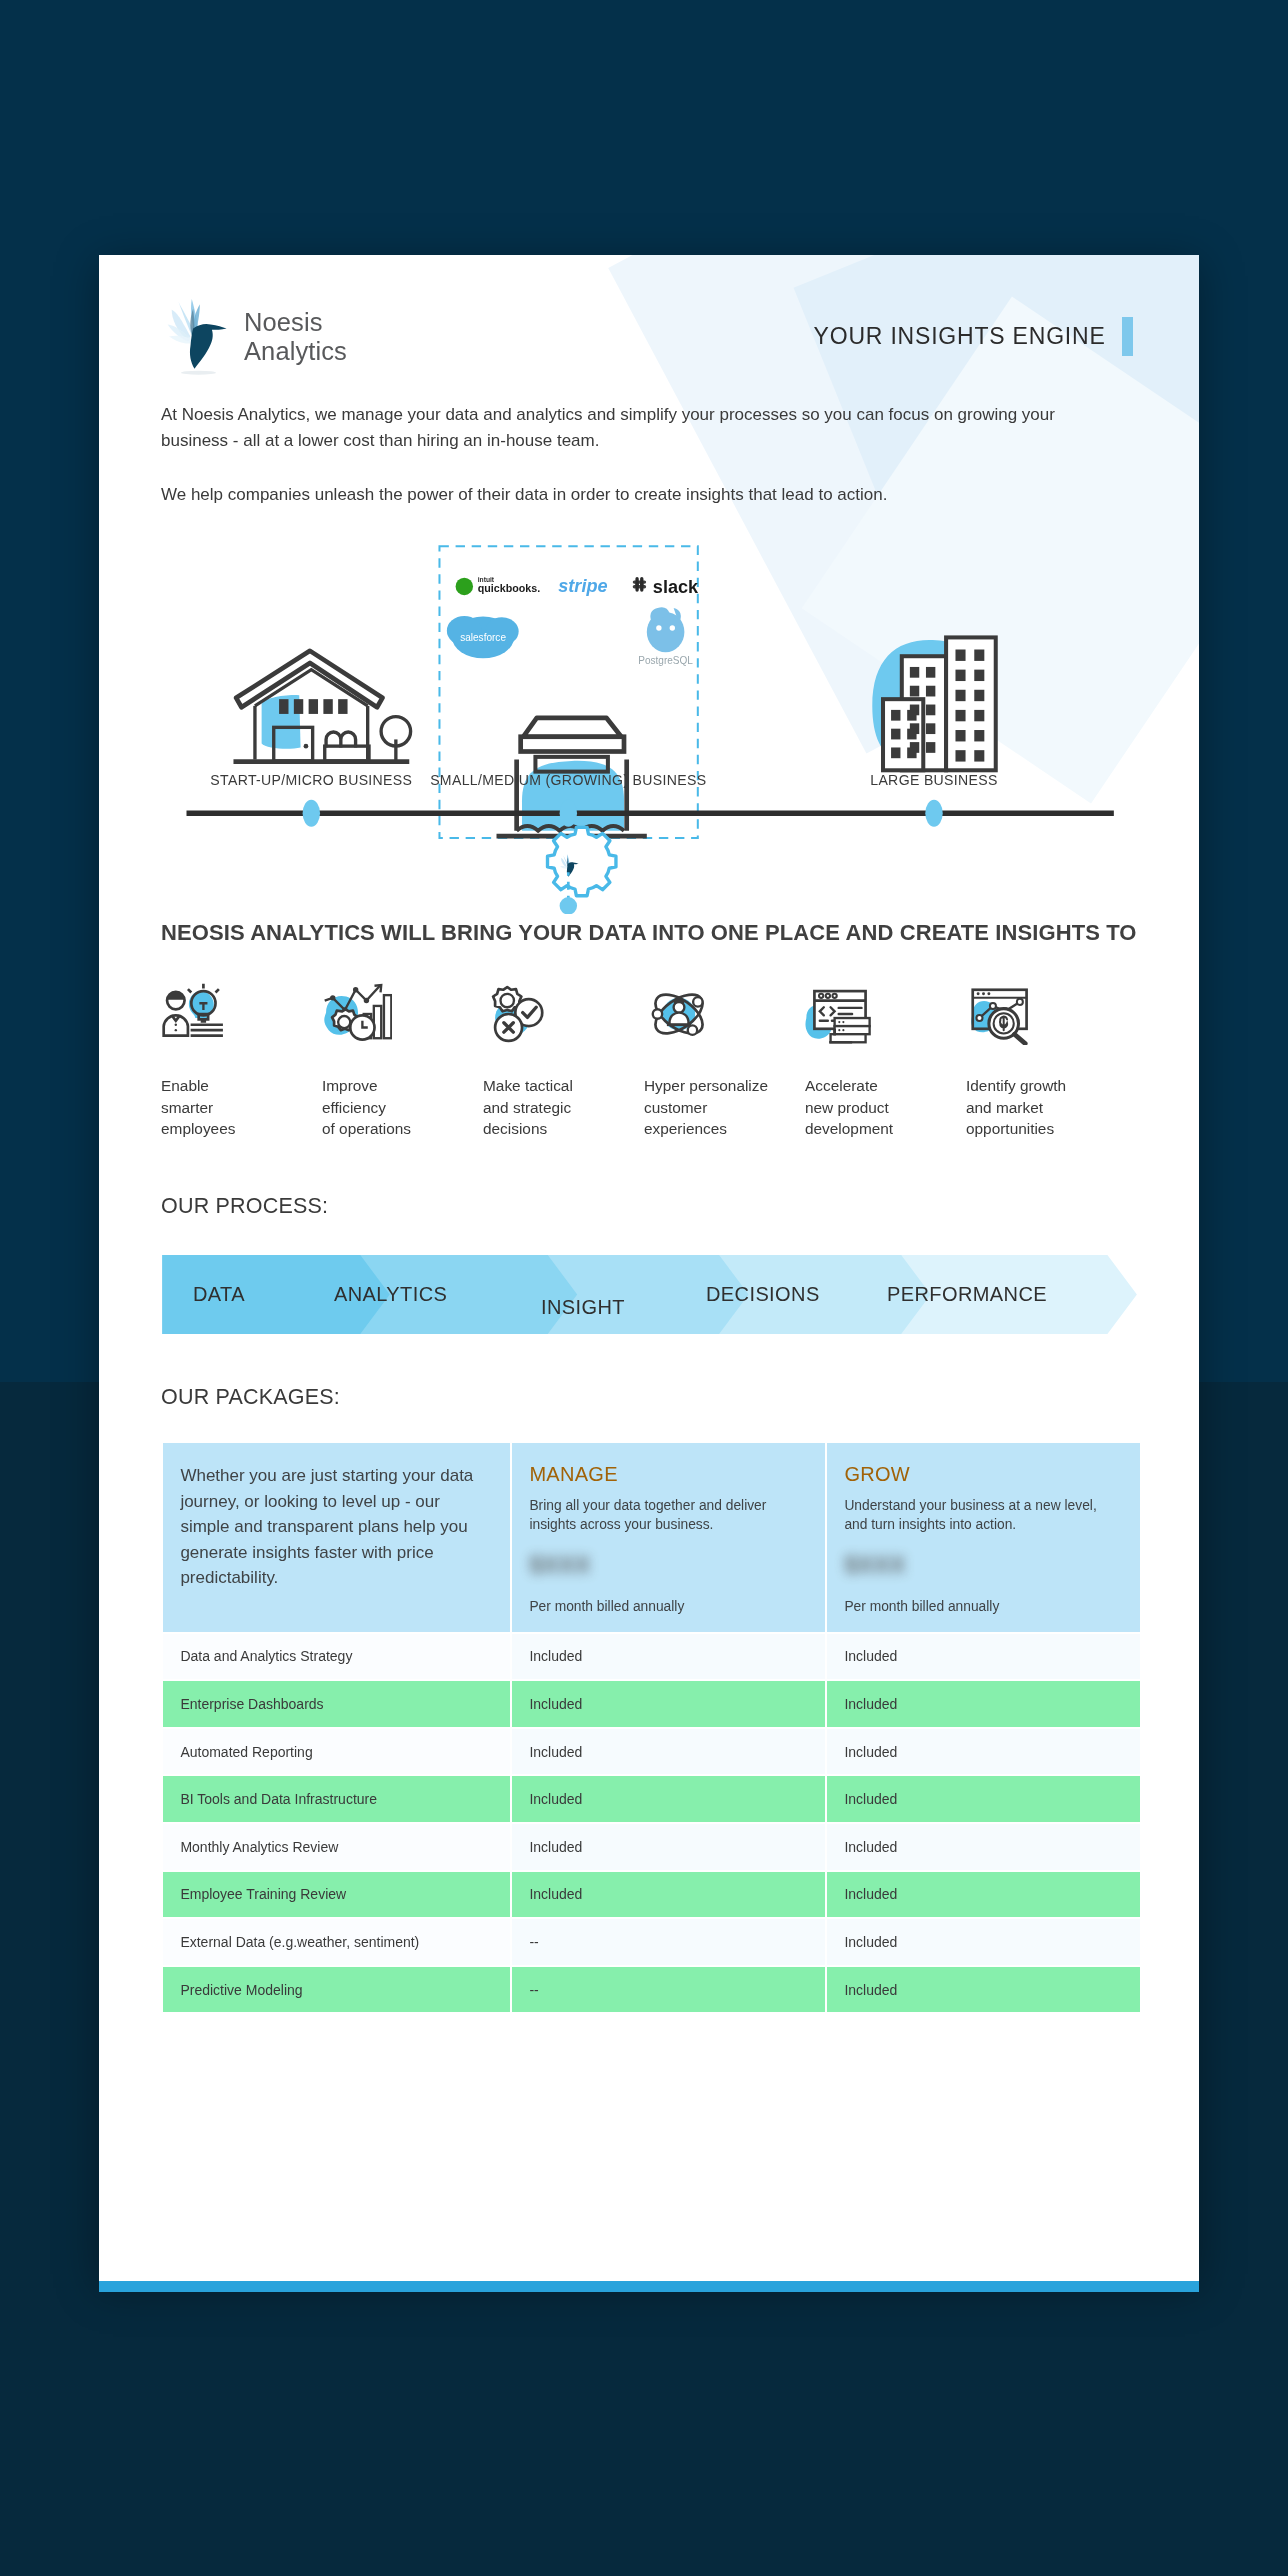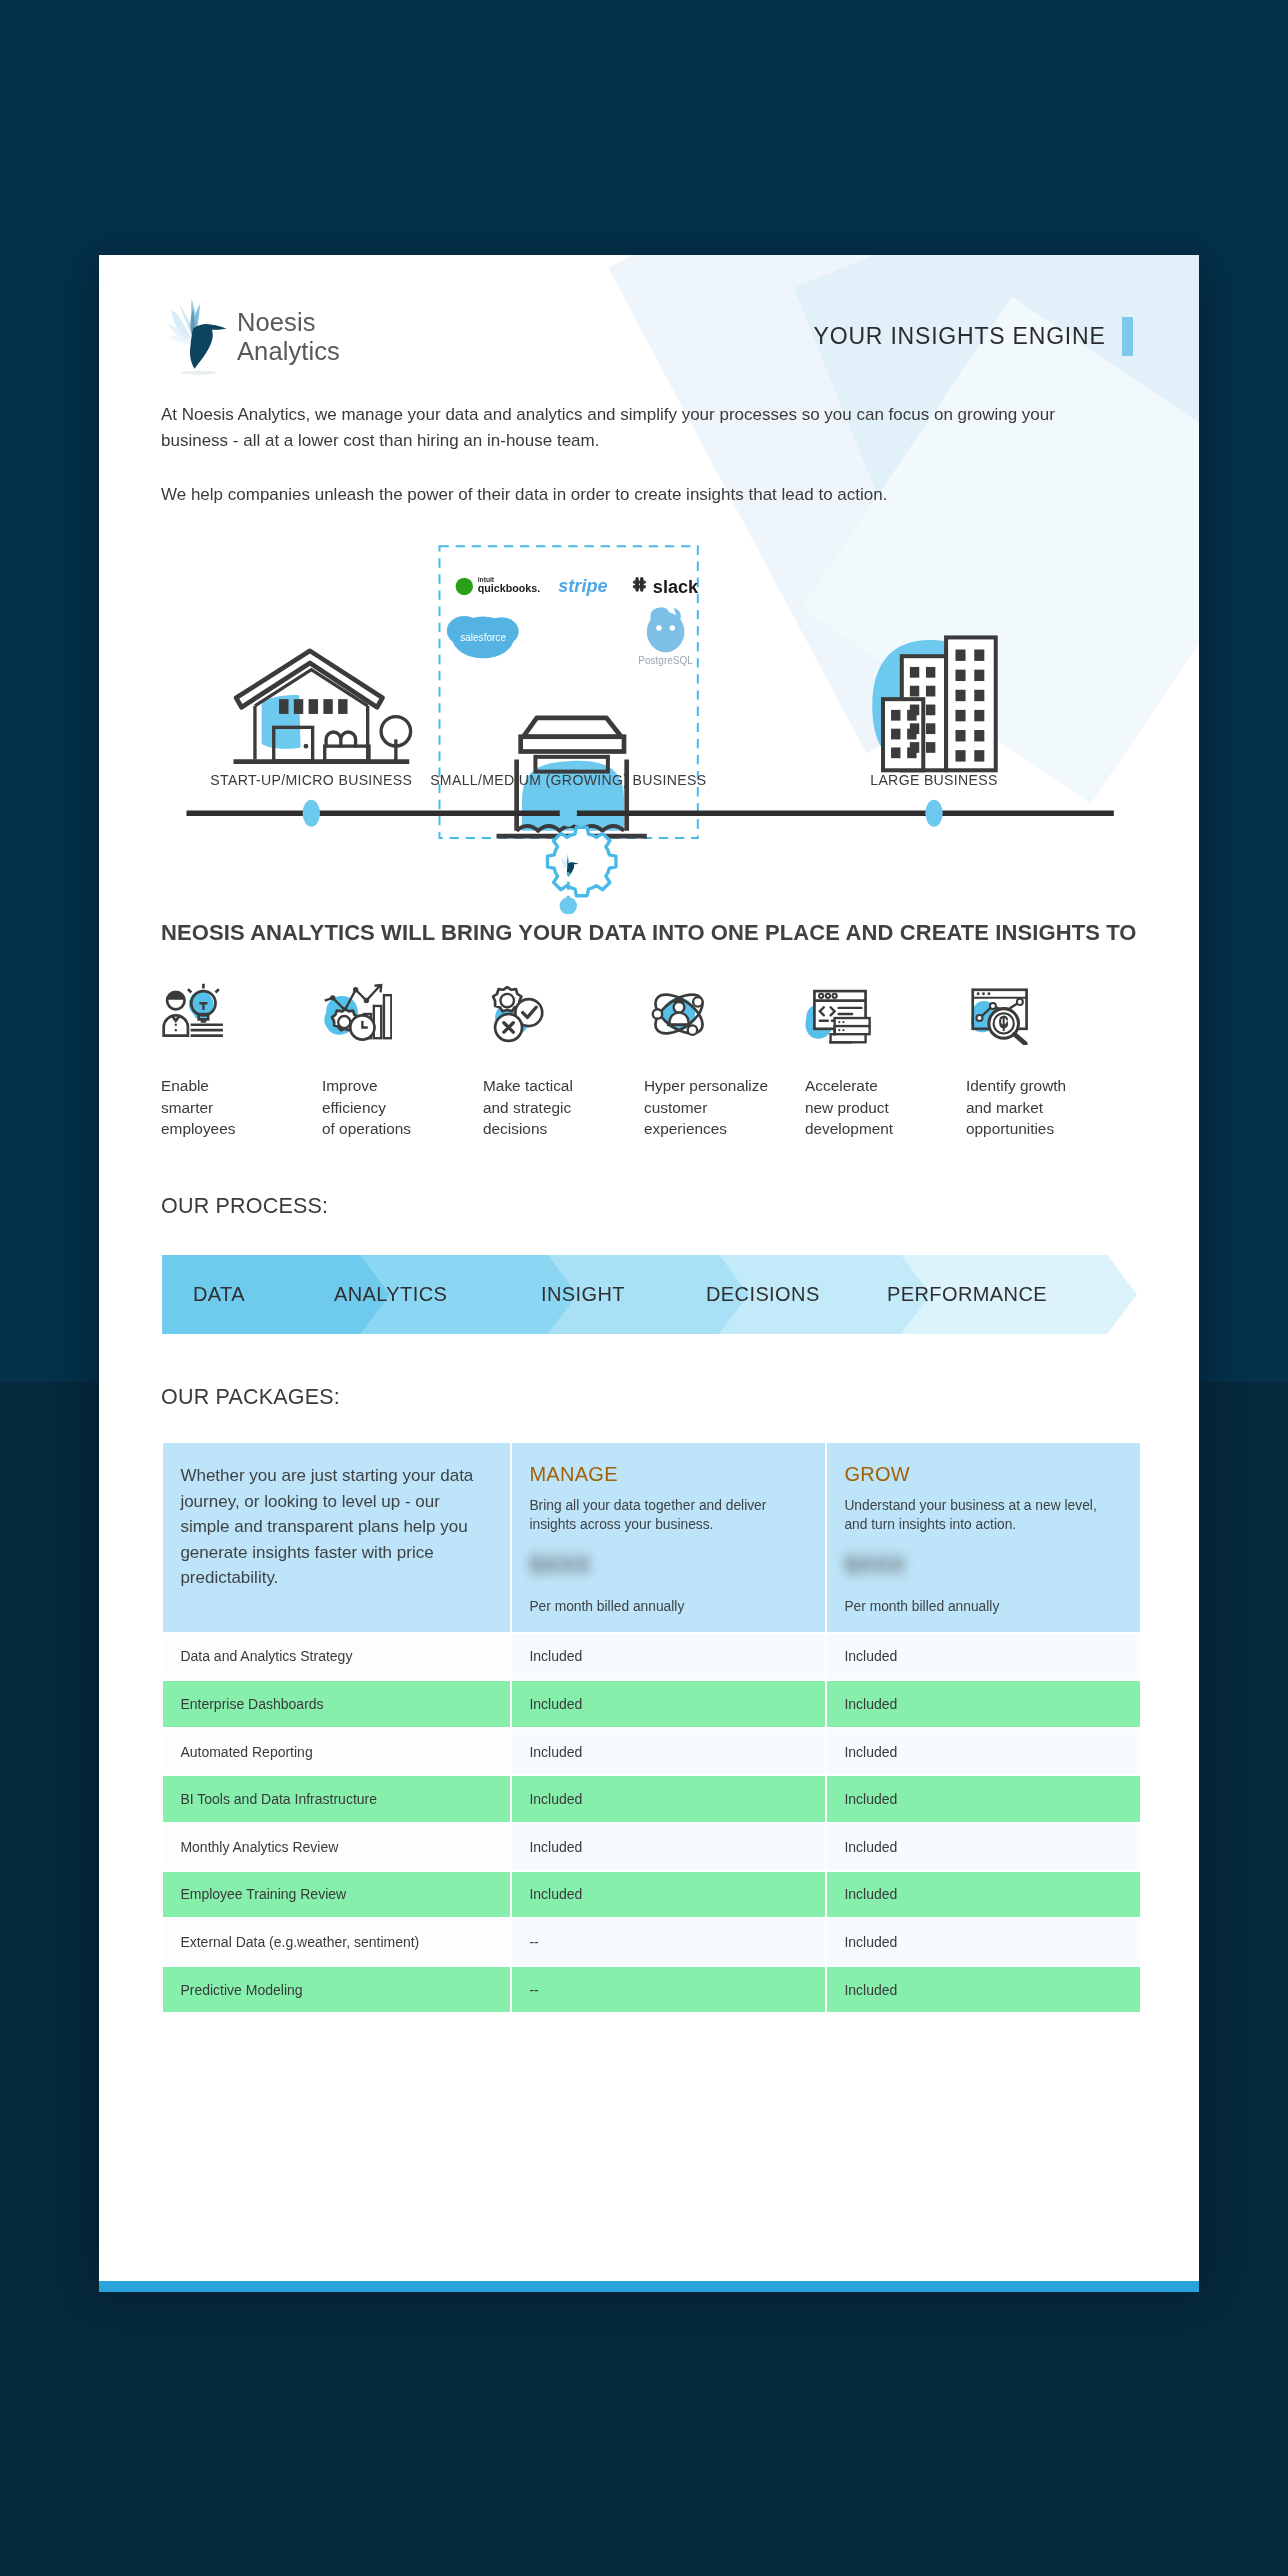--- a/index.html
+++ b/index.html
@@ -28,21 +28,21 @@
     background:#e2f0fa; transform:rotate(-22deg); pointer-events:none;
   }
   .page-angle3{
     position:absolute; right:-27px; top:107px; width:349px; height:376px;
     background:#f2f9fd; transform:rotate(34deg); pointer-events:none;
   }
   .page-inner{ position:relative; z-index:3; padding:0 62px; }
 
   
   .header{ display:flex; align-items:center; justify-content:space-between; padding-top:36px; height:127px; }
-  .brand{ display:flex; align-items:center; gap:1px; }
+  .brand{ display:flex; align-items:center; gap:8px; }
   .brand-mark{ width:75px; height:81px; }
   .brand-text{ color:#58595b; font-size:25.5px; line-height:1.12; letter-spacing:0.1px; }
   .tagline-wrap{ display:flex; align-items:center; gap:16px; padding-right:4px;}
   .tagline{ font-size:23px; letter-spacing:0.8px; color:#2b2b2b; white-space:nowrap; }
   .tagline-bar{ width:11.4px; height:39px; background:#7ec8ec; }
 
   
   .intro{ padding-top:20px; }
   .intro p{ font-size:17px; line-height:1.55; color:#3a3a3a; max-width:912px; }
   .intro p + p{ margin-top:27px; }
@@ -451,21 +451,21 @@
           <path d="M832 0 H1108 L1152 59 L1108 118 H832 L876 59 Z" fill="#c3eaf9"></path>
           <path d="M1104 0 H1412 L1456 59 L1412 118 H1104 L1148 59 Z" fill="#ddf3fc"></path>
         </g>
       </svg>
       <div class="chev" style="left:32px;">
           <span class="chev-label">DATA</span>
         </div>
       <div class="chev" style="left:173px;">
           <span class="chev-label">ANALYTICS</span>
         </div>
-      <div class="chev" style="left:380px;">
+      <div class="chev" style="left:380px;margin-top:13px;">
           <span class="chev-label">INSIGHT</span>
         </div>
       <div class="chev" style="left:545px;">
           <span class="chev-label">DECISIONS</span>
         </div>
       <div class="chev" style="left:726px;">
           <span class="chev-label">PERFORMANCE</span>
         </div>
     </div>
 

